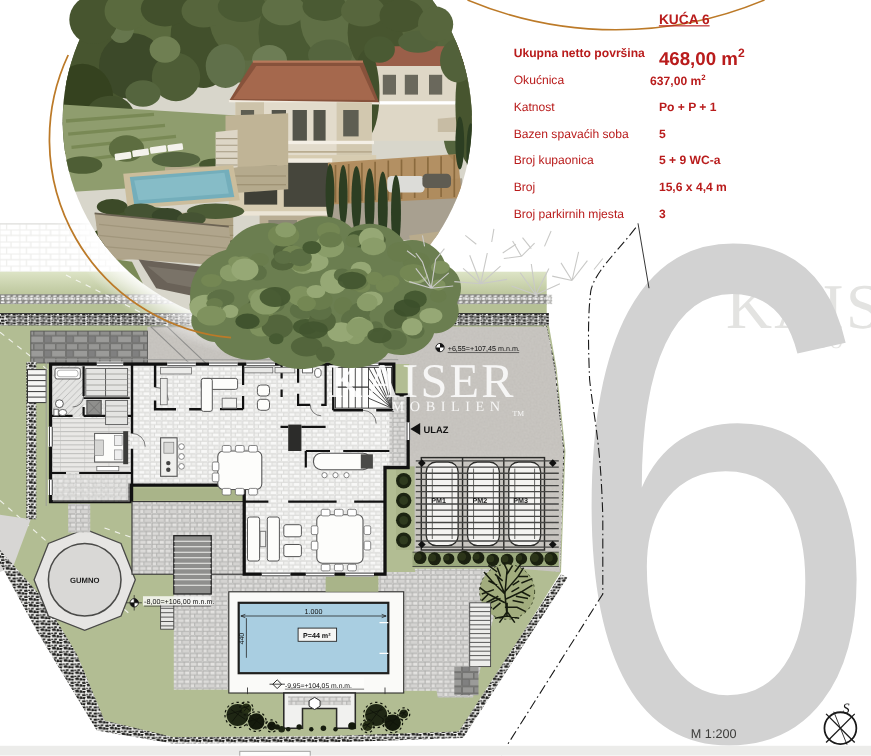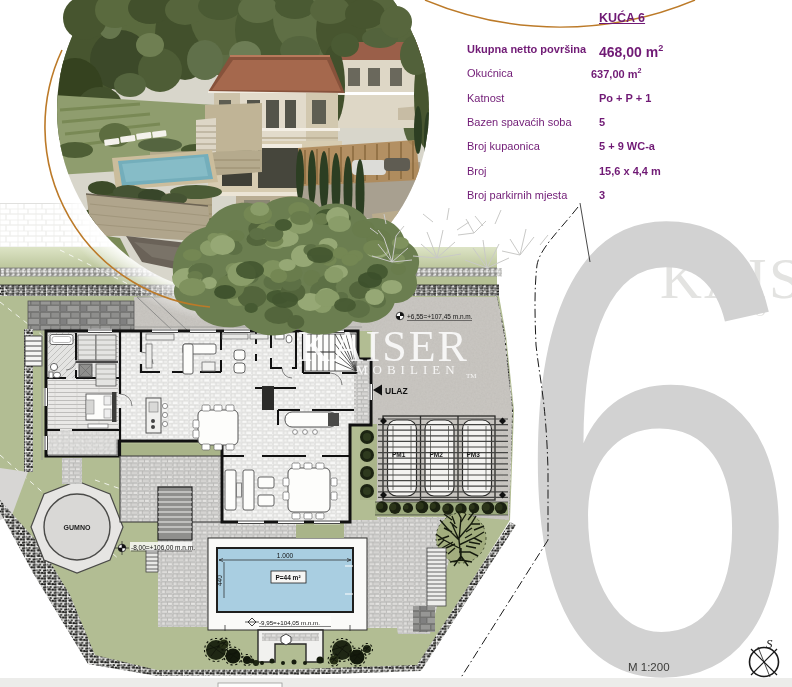--- a/index.html
+++ b/index.html
@@ -1,17 +1,17 @@
 <!DOCTYPE html>
 <html><head>
 <meta charset="utf-8">
 <style>
 html,body{margin:0;padding:0;background:#ffffff;width:792px;height:687px;overflow:hidden;}
 body{font-family:"Liberation Sans",sans-serif;position:relative;}
-.lbl{position:absolute;color:#701a75;white-space:nowrap;}
+.lbl{position:absolute;color:#b91c1c;white-space:nowrap;}
 sup{font-size:65%;vertical-align:super;}
 </style>
 </head>
 <body>
 <svg width="792" height="687" viewBox="0 0 792 687" style="position:absolute;left:0;top:0" xmlns="http://www.w3.org/2000/svg">
 <defs>
 <pattern id="roadTile" width="18" height="11" patternUnits="userSpaceOnUse">
   <rect x="0" y="0" width="10" height="5" fill="none" stroke="#efefed" stroke-width="0.9"></rect>
   <rect x="10" y="0" width="8" height="5" fill="none" stroke="#efefed" stroke-width="0.9"></rect>
   <rect x="0" y="5" width="6" height="6" fill="none" stroke="#efefed" stroke-width="0.9"></rect>
@@ -1072,21 +1072,21 @@
 <text x="766" y="648" font-size="13" font-style="italic" font-family="Liberation Serif, serif" fill="#1a1a1a">S</text>
 
 <rect x="0" y="678" width="792" height="9" fill="#ececea"></rect>
 
 <rect x="218" y="683" width="64" height="8" fill="#fdfdfc" stroke="#9a9a98" stroke-width="0.8"></rect>
 </svg>
 
 <div class="lbl" style="left:599px;top:11px;font-size:12.5px;font-weight:bold;text-decoration:underline;">KUĆA 6</div>
 
 <div class="lbl" style="left:467px;top:42.5px;font-size:11px;font-weight:bold;">Ukupna netto površina</div>
-<div class="lbl" style="left:599px;top:42.5px;font-size:14px;font-weight:bold;">468,00 m<sup>2</sup></div>
+<div class="lbl" style="left:599px;top:42.5px;font-size:17px;font-weight:bold;">468,00 m<sup>2</sup></div>
 
 <div class="lbl" style="left:467px;top:67px;font-size:11px;">Okućnica</div>
 <div class="lbl" style="left:591px;top:67px;font-size:11px;font-weight:bold;">637,00 m<sup>2</sup></div>
 
 <div class="lbl" style="left:467px;top:91.5px;font-size:11px;text-align:center;">Katnost</div>
 <div class="lbl" style="left:599px;top:91.5px;font-size:11px;font-weight:bold;">Po + P + 1</div>
 
 <div class="lbl" style="left:467px;top:115.5px;font-size:11px;">Bazen spavaćih soba</div>
 <div class="lbl" style="left:599px;top:115.5px;font-size:11px;font-weight:bold;">5</div>
 

